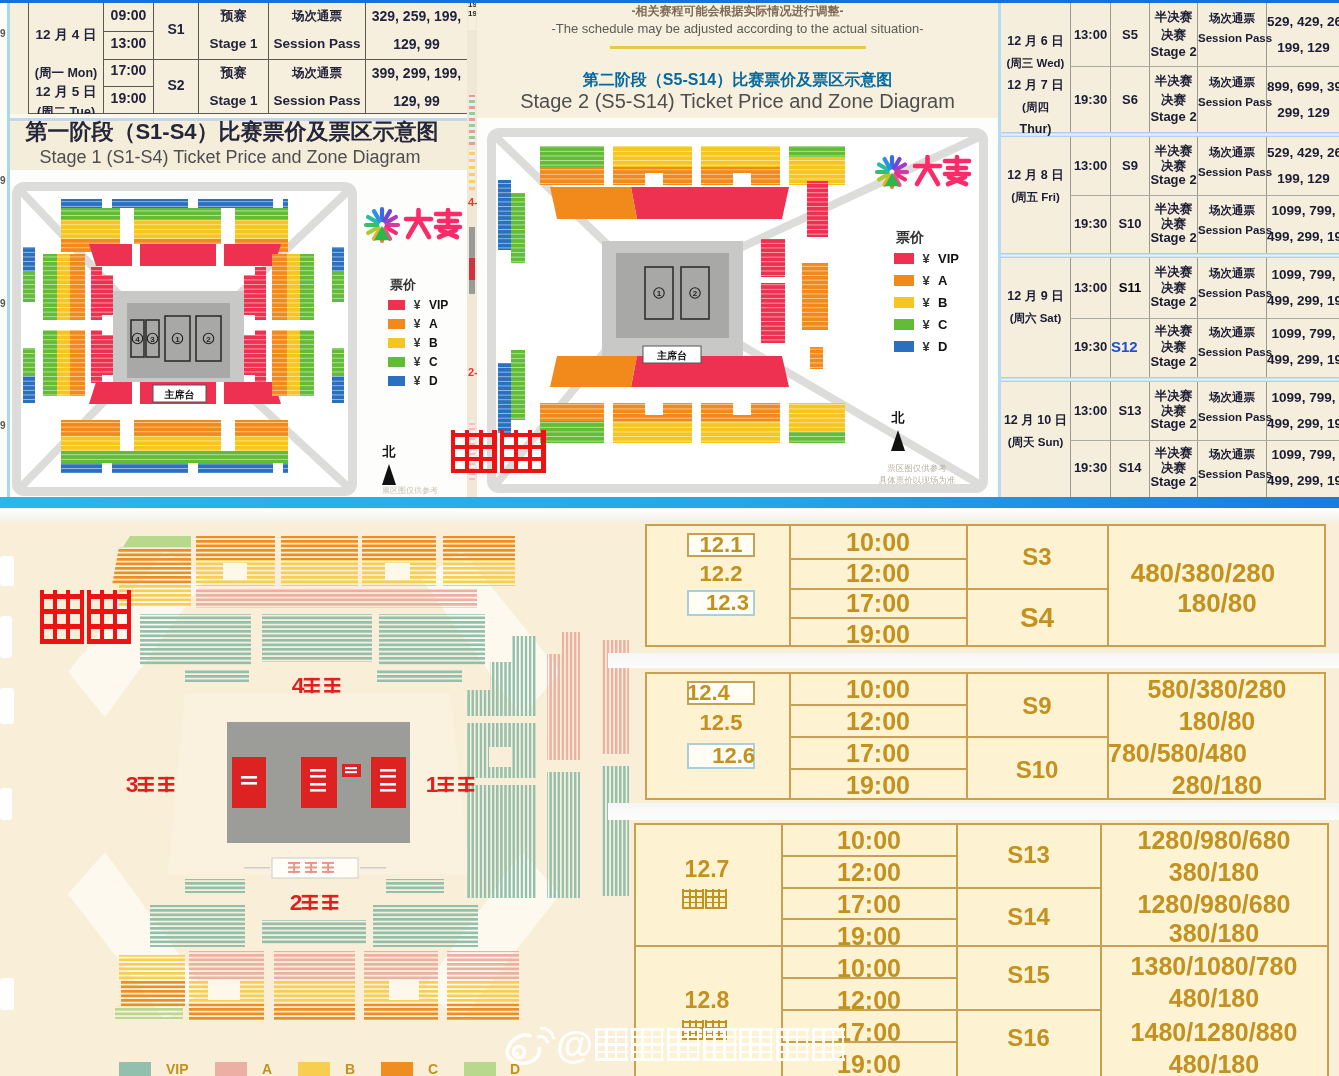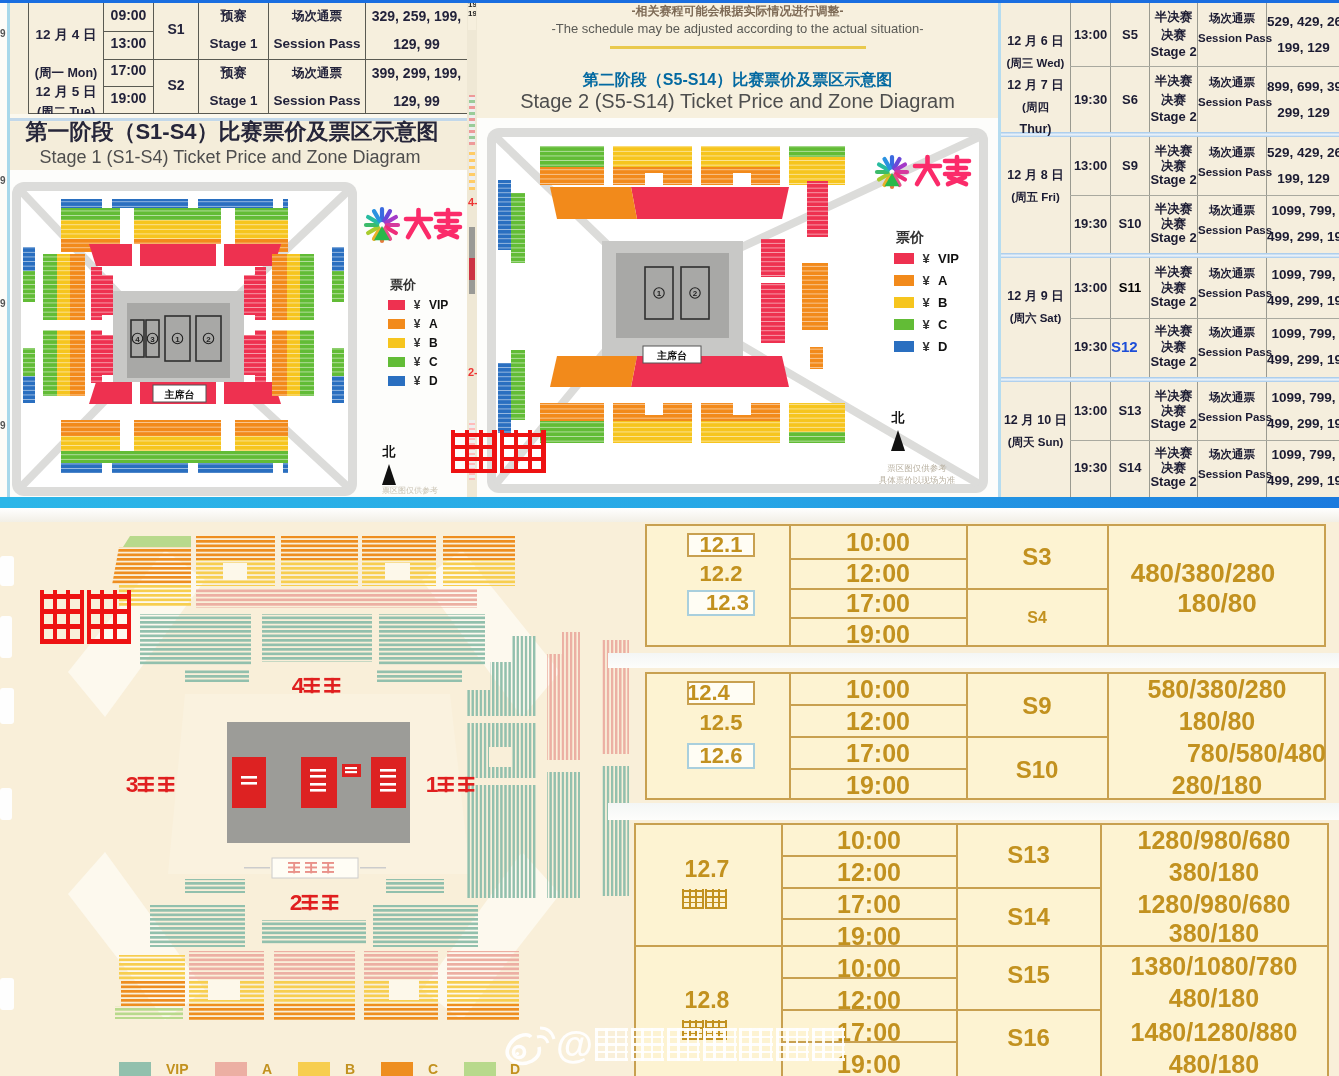--- a/index.html
+++ b/index.html
@@ -696,52 +696,52 @@
 <div class="abs" style="left:687px;top:562px;width:68px;height:24px;font-size:22px;line-height:24px;text-align:center;color:#c2911f;font-weight:bold;">12.2</div>
 <div class="abs" style="left:687px;top:590px;width:68px;height:26px;background:#fffdf4;border:2px solid #a9cfdd"></div>
 <div class="abs" style="left:687px;top:590px;width:81px;height:26px;font-size:22px;line-height:26px;text-align:center;color:#c2911f;font-weight:bold;">12.3</div>
 
 <div class="abs" style="left:790px;top:527.0px;width:176px;height:30px;font-size:25px;line-height:30px;text-align:center;color:#c2911f;font-weight:bold;">10:00</div>
 <div class="abs" style="left:790px;top:557.5px;width:176px;height:30px;font-size:25px;line-height:30px;text-align:center;color:#c2911f;font-weight:bold;">12:00</div>
 <div class="abs" style="left:790px;top:588.0px;width:176px;height:30px;font-size:25px;line-height:30px;text-align:center;color:#c2911f;font-weight:bold;">17:00</div>
 <div class="abs" style="left:790px;top:618.5px;width:176px;height:30px;font-size:25px;line-height:30px;text-align:center;color:#c2911f;font-weight:bold;">19:00</div>
 
 <div class="abs" style="left:967px;top:542px;width:140px;height:30px;font-size:24px;line-height:30px;text-align:center;color:#c2911f;font-weight:bold;">S3</div>
-<div class="abs" style="left:967px;top:603px;width:140px;height:30px;font-size:16px;line-height:30px;text-align:center;color:#c2911f;font-weight:bold;">S4</div>
+<div class="abs" style="left:967px;top:603px;width:140px;height:30px;font-size:28px;line-height:30px;text-align:center;color:#c2911f;font-weight:bold;">S4</div>
 
 <div class="abs" style="left:1108px;top:558px;width:190px;height:30px;font-size:26px;line-height:30px;text-align:center;color:#c2911f;font-weight:bold;">480/380/280</div>
 <div class="abs" style="left:1108px;top:588px;width:218px;height:30px;font-size:26px;line-height:30px;text-align:center;color:#c2911f;font-weight:bold;">180/80</div>
 
 <div class="abs" style="left:608px;top:653px;width:731px;height:15px;background:linear-gradient(#f4f6f5,#fdfdfb)"></div>
 
 <div class="abs" style="left:645px;top:672px;width:681px;height:128px;border:2px solid #c8a050;background:#fdf3d2"></div>
 <div class="abs" style="left:789px;top:672px;width:2px;height:128px;background:#c8a050"></div>
 <div class="abs" style="left:966px;top:672px;width:2px;height:128px;background:#c8a050"></div>
 <div class="abs" style="left:1107px;top:672px;width:2px;height:128px;background:#c8a050"></div>
 <div class="abs" style="left:790px;top:704px;width:176px;height:2px;background:#c8a050"></div>
 <div class="abs" style="left:790px;top:736px;width:317px;height:2px;background:#c8a050"></div>
 <div class="abs" style="left:790px;top:768px;width:176px;height:2px;background:#c8a050"></div>
 
 <div class="abs" style="left:687px;top:681px;width:68px;height:24px;background:#fffdf4;border:2px solid #c8a050"></div>
 <div class="abs" style="left:687px;top:681px;width:68px;height:24px;font-size:22px;line-height:24px;color:#c2911f;font-weight:bold;">12.4</div>
 <div class="abs" style="left:687px;top:711px;width:68px;height:24px;font-size:22px;line-height:24px;text-align:center;color:#c2911f;font-weight:bold;">12.5</div>
 <div class="abs" style="left:687px;top:743px;width:68px;height:26px;background:#fffdf4;border:2px solid #a9cfdd"></div>
-<div class="abs" style="left:687px;top:743px;width:68px;height:26px;font-size:22px;line-height:26px;text-align:center;color:#c2911f;font-weight:bold;">12.6</div>
+<div class="abs" style="left:687px;top:743px;width:68px;height:26px;font-size:22px;line-height:26px;text-align:right;color:#c2911f;font-weight:bold;">12.6</div>
 
 <div class="abs" style="left:790px;top:674px;width:176px;height:30px;font-size:25px;line-height:30px;text-align:center;color:#c2911f;font-weight:bold;">10:00</div>
 <div class="abs" style="left:790px;top:706px;width:176px;height:30px;font-size:25px;line-height:30px;text-align:center;color:#c2911f;font-weight:bold;">12:00</div>
 <div class="abs" style="left:790px;top:738px;width:176px;height:30px;font-size:25px;line-height:30px;text-align:center;color:#c2911f;font-weight:bold;">17:00</div>
 <div class="abs" style="left:790px;top:770px;width:176px;height:30px;font-size:25px;line-height:30px;text-align:center;color:#c2911f;font-weight:bold;">19:00</div>
 
 <div class="abs" style="left:967px;top:691px;width:140px;height:30px;font-size:24px;line-height:30px;text-align:center;color:#c2911f;font-weight:bold;">S9</div>
 <div class="abs" style="left:967px;top:755px;width:140px;height:30px;font-size:24px;line-height:30px;text-align:center;color:#c2911f;font-weight:bold;">S10</div>
 
 <div class="abs" style="left:1108px;top:674px;width:218px;height:30px;font-size:25px;line-height:30px;text-align:center;color:#c2911f;font-weight:bold;">580/380/280</div>
 <div class="abs" style="left:1108px;top:706px;width:218px;height:30px;font-size:25px;line-height:30px;text-align:center;color:#c2911f;font-weight:bold;">180/80</div>
-<div class="abs" style="left:1108px;top:738px;width:218px;height:30px;font-size:25px;line-height:30px;text-align:right;color:#c2911f;font-weight:bold;">780/580/480</div>
+<div class="abs" style="left:1108px;top:738px;width:218px;height:30px;font-size:25px;line-height:30px;text-align:left;color:#c2911f;font-weight:bold;">780/580/480</div>
 <div class="abs" style="left:1108px;top:770px;width:218px;height:30px;font-size:25px;line-height:30px;text-align:center;color:#c2911f;font-weight:bold;">280/180</div>
 
 <div class="abs" style="left:608px;top:803px;width:731px;height:17px;background:linear-gradient(#f4f6f5,#fdfdfb)"></div>
 
 <div class="abs" style="left:634px;top:823px;width:695px;height:253px;border:2px solid #c8a050;border-bottom:none;background:#fdf3d2"></div>
 <div class="abs" style="left:781px;top:823px;width:2px;height:253px;background:#c8a050"></div>
 <div class="abs" style="left:956px;top:823px;width:2px;height:253px;background:#c8a050"></div>
 <div class="abs" style="left:1100px;top:823px;width:2px;height:253px;background:#c8a050"></div>
 <div class="abs" style="left:782px;top:855px;width:174px;height:2px;background:#c8a050"></div>
 <div class="abs" style="left:782px;top:887px;width:318px;height:2px;background:#c8a050"></div>

